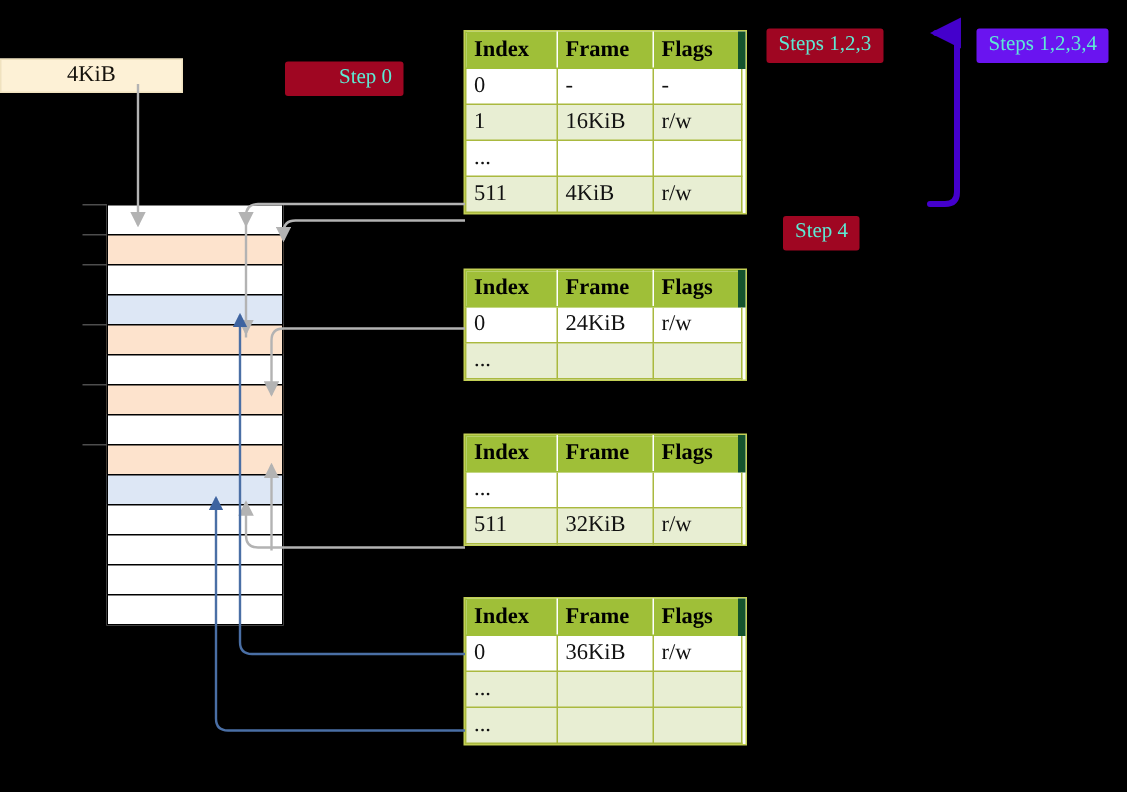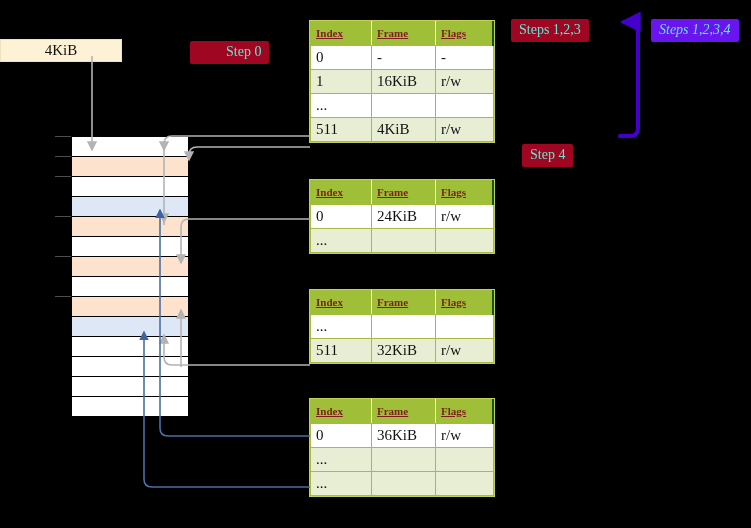--- a/index.html
+++ b/index.html
@@ -22,21 +22,21 @@
     color: #5eead4;
     font-family: "Liberation Serif", "DejaVu Serif", serif;
     font-size: 14px;
     line-height: 1;
     padding: 4px 8px 5px 8px;
     white-space: nowrap;
     border-radius: 2px;
     letter-spacing: 0px;
   }
   .badge.red { background: #9f0622; }
-  .badge.violet { background: #6a14f0; font-style: italic; }
+  .badge.violet { background: #6a14f0; }
 
   .memlabel {
     position: absolute;
     background: #fdf1d6;
     border: 1px solid #f0e2bf;
     color: #14110b;
     font-family: "Liberation Serif", "DejaVu Serif", serif;
     font-size: 15px;
     line-height: 1;
     text-align: center;
@@ -60,28 +60,27 @@
     font-size: 15px;
     line-height: 1.12;
     text-align: left;
     vertical-align: middle;
     height: 18px;
     color: #111111;
     font-weight: normal;
   }
   .ptable th {
     background: #9fbf38;
-    color: #7f1d1d;
+    color: #000000;
     font-weight: bold;
-    font-size: 11px;
+    font-size: 15px;
     border: 1px solid #9fbf38;
     border-right: 1px solid #ffffff;
-    text-decoration: underline;
-  }
-  .ptable th:last-child { border-right: 2px solid #14532d; }
+  }
+  .ptable th:last-child { border-right: 5px solid #14532d; }
   .ptable tr.odd td { background: #ffffff; }
   .ptable tr.even td { background: #e8eed3; }
   .ptable td.c-index { width: 50px; }
   .ptable td.c-frame { width: 53px; }
   .ptable td.c-flags { width: 46px; }
   .ptable th.c-index { width: 50px; }
   .ptable th.c-frame { width: 53px; }
   .ptable th.c-flags { width: 46px; }
 
   

